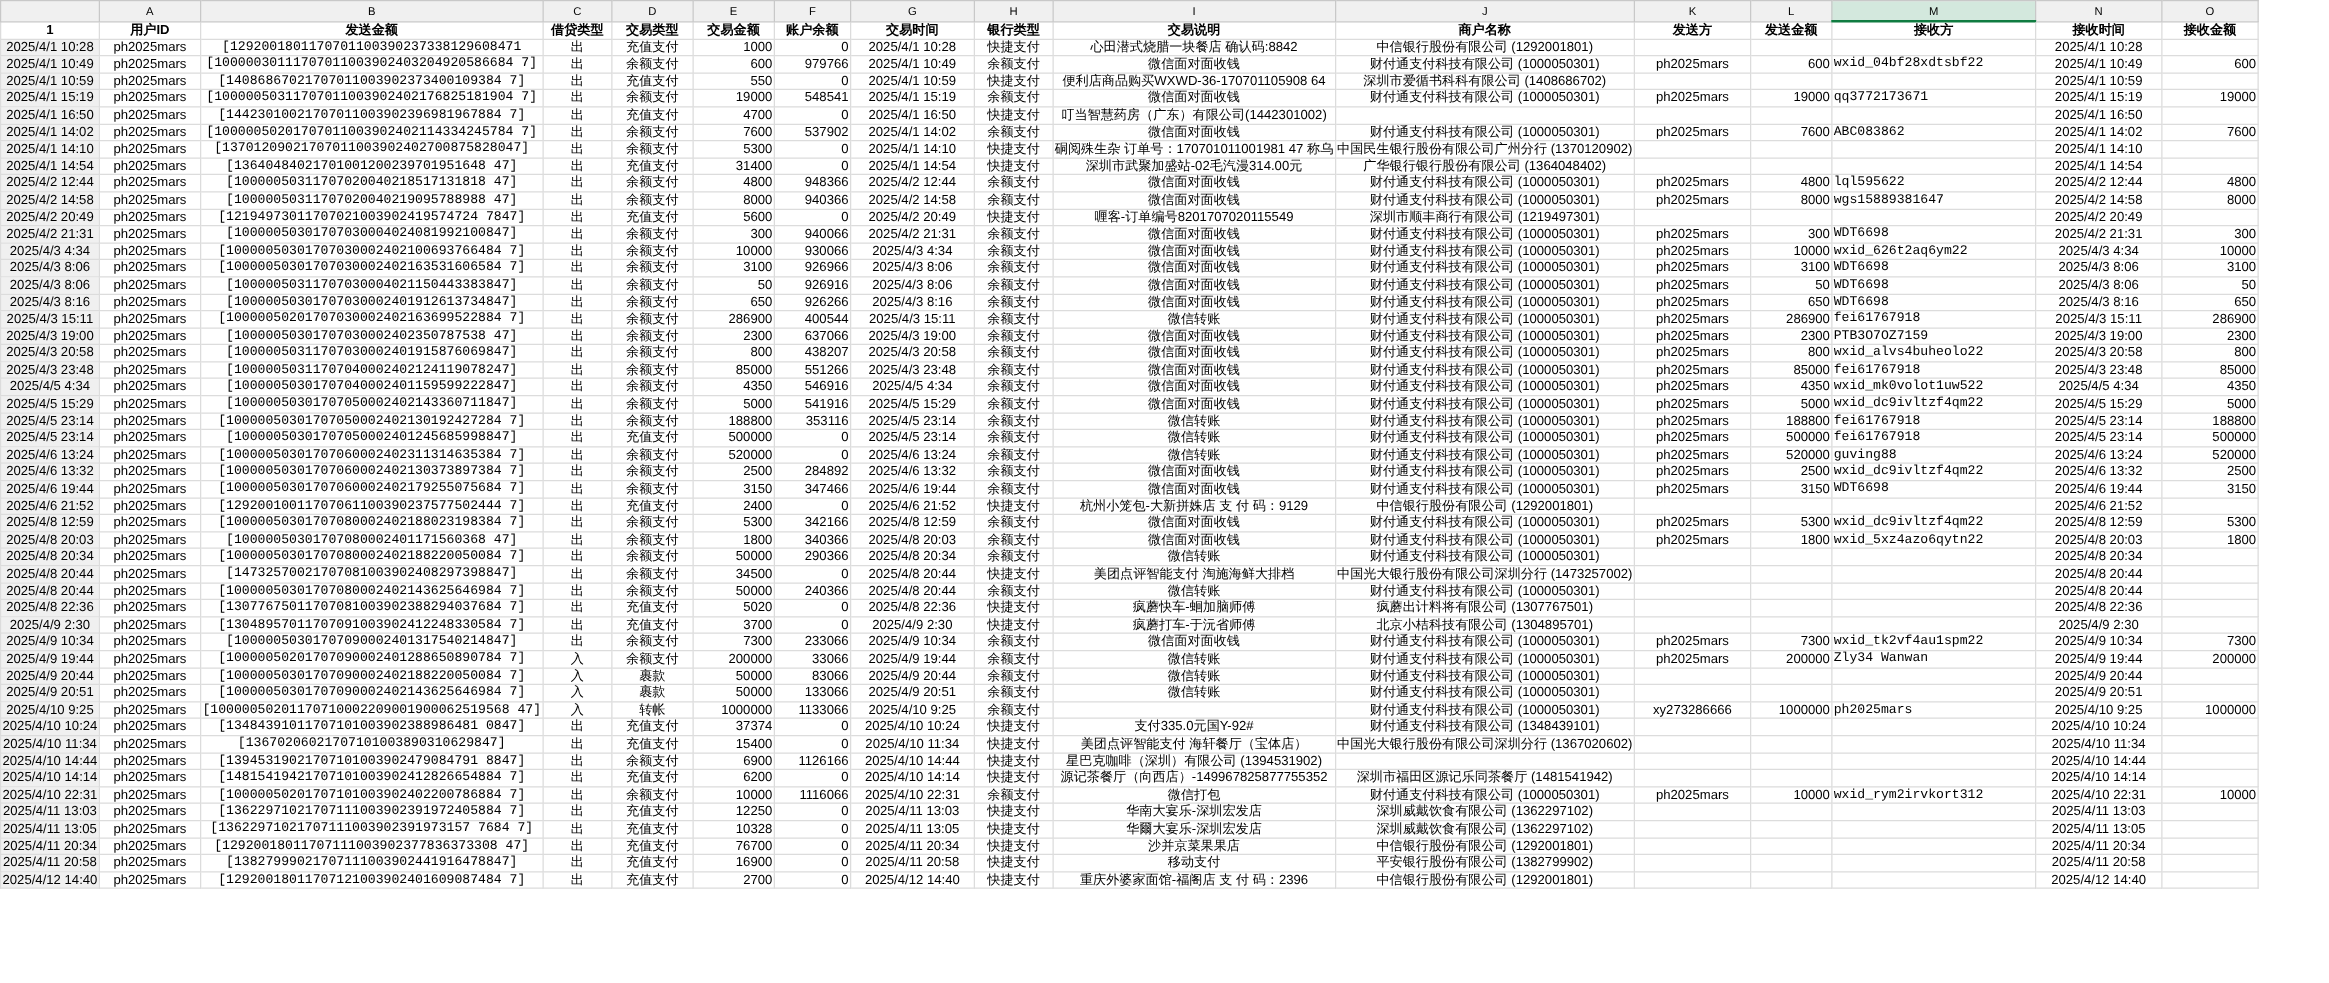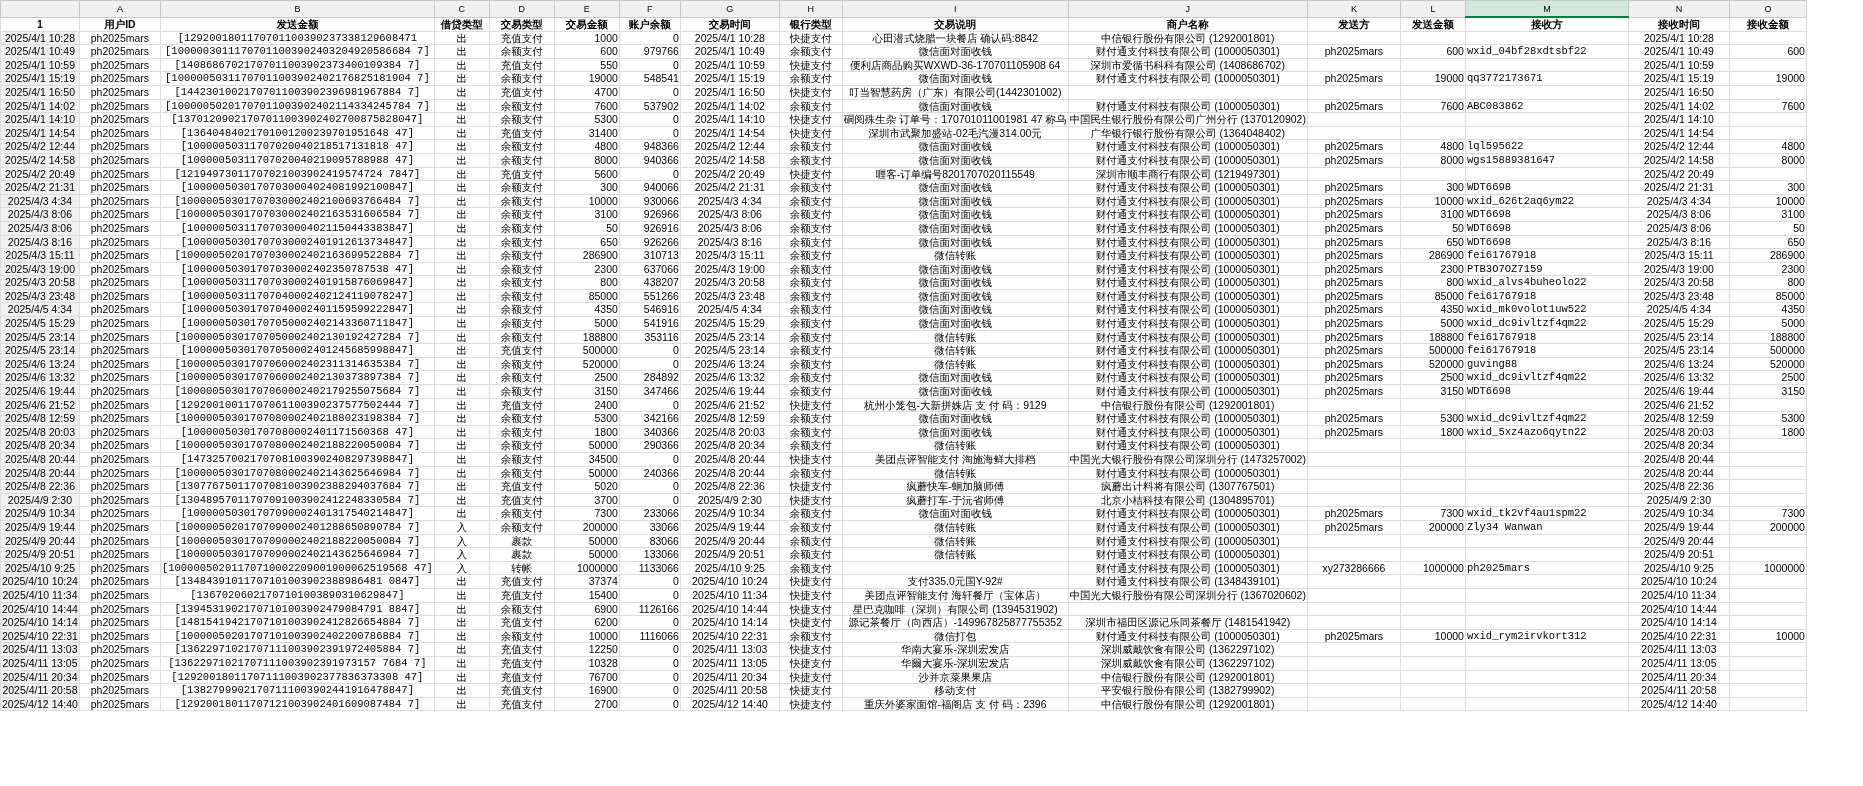--- a/index.html
+++ b/index.html
@@ -349,21 +349,21 @@
           <td class="c" style="width:98px">2025/4/3 8:16</td>
           <td class="r" style="width:74px">650</td>
         </tr>
         <tr class="data">
           <td class="rn">2025/4/3 15:11</td>
           <td class="c" style="width:78px">ph2025mars</td>
           <td class="c mono" style="width:216px">[10000050201707030002402163699522884 7]</td>
           <td class="c" style="width:52px">出</td>
           <td class="c" style="width:62px">余额支付</td>
           <td class="r" style="width:62px">286900</td>
-          <td class="r" style="width:58px">310713</td>
+          <td class="r" style="width:58px">400544</td>
           <td class="c" style="width:96px">2025/4/3 15:11</td>
           <td class="c" style="width:60px">余额支付</td>
           <td class="c" style="width:196px">微信转账</td>
           <td class="c" style="width:214px">财付通支付科技有限公司 (1000050301)</td>
           <td class="c" style="width:90px">ph2025mars</td>
           <td class="r" style="width:62px">286900</td>
           <td class="l mono selcol" style="width:160px">fei61767918</td>
           <td class="c" style="width:98px">2025/4/3 15:11</td>
           <td class="r" style="width:74px">286900</td>
         </tr>

